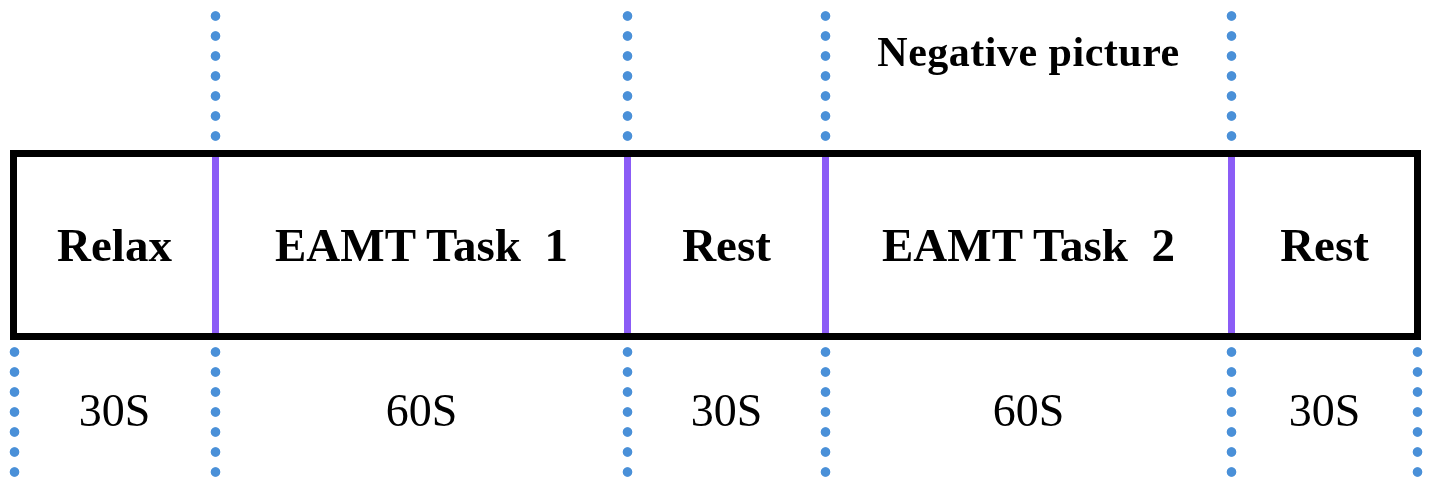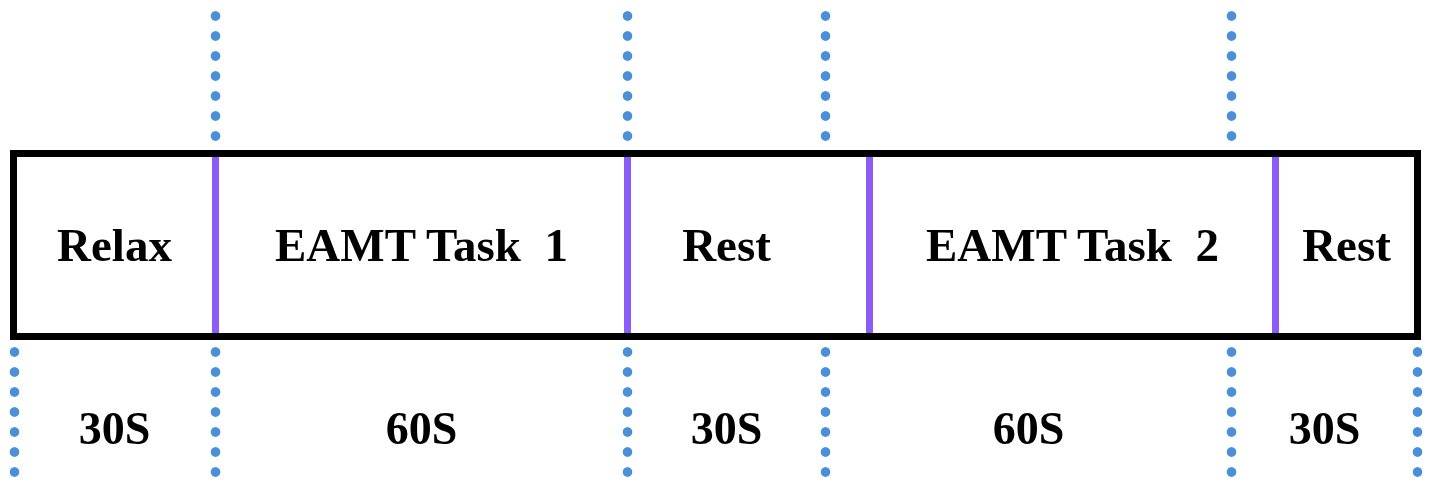--- a/index.html
+++ b/index.html
@@ -56,45 +56,46 @@
     align-items: center;
     justify-content: center;
     font-weight: bold;
     font-size: 47px;
     white-space: pre;
   }
   .cell.bordered { border-left: 7px solid #8b5cf6; }
   .w1 { flex: 0 0 195px; align-items: center; }
   .w2 { flex: 0 0 412px; }
   .w3 { flex: 0 0 198px; }
-  .w4 { flex: 0 0 406px; margin-left: 44px; }
+  .w4 { flex: 0 0 406px; }
   .w5 { flex: 1 1 186px; }
 
   
   .duration {
     position: absolute;
-    top: 402px;
+    top: 384px;
     height: 52px;
     display: flex;
     align-items: center;
     justify-content: center;
-    font-weight: bold;
+    font-weight: normal;
     font-size: 46px;
   }
 </style>
 </head>
 <body>
 
 <div class="canvas">
 
   <div class="dotline top" style="left:210px"></div>
   <div class="dotline top" style="left:622px"></div>
   <div class="dotline top" style="left:820px"></div>
   <div class="dotline top" style="left:1226px"></div>
 
+  <div class="phase-label" style="left:829px; width:399px">Negative picture</div>
 
   <div class="box-row">
     <div class="cell w1">
       <span>Relax</span>
     </div>
     <div class="cell w2 bordered">
       <span>EAMT Task  1</span>
     </div>
     <div class="cell w3 bordered">
       <span>Rest</span>

